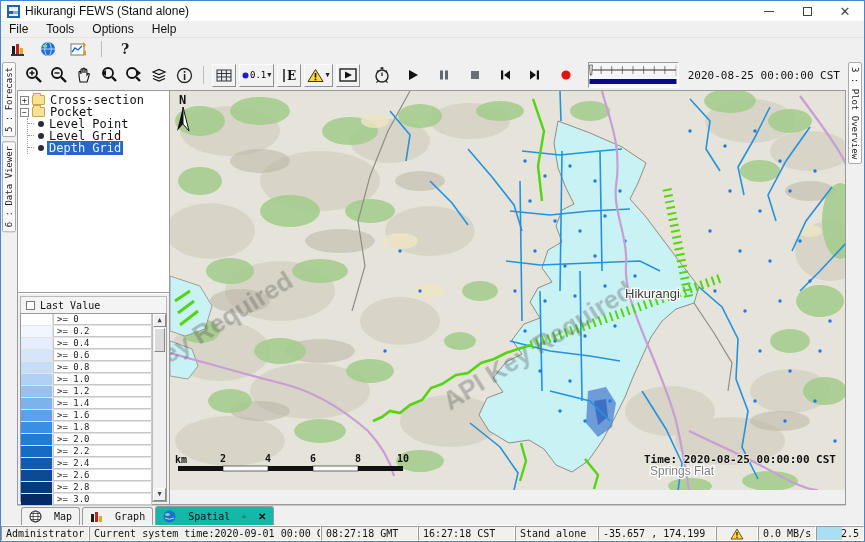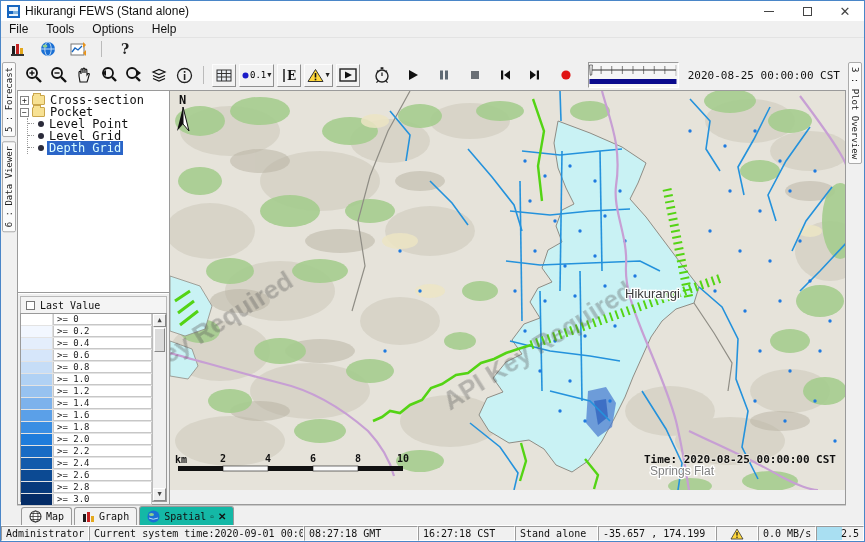--- a/index.html
+++ b/index.html
@@ -75,21 +75,21 @@
   .scroll { width:14px; flex:none; background:#f0f0f0; border-left:1px solid #bbb; display:flex; flex-direction:column; align-items:stretch;}
   .sbtn { height:13px; flex:none; background:#f0f0f0; border:1px solid; border-color:#fff #888 #888 #fff; font-size:7px; text-align:center; line-height:11px; color:#444;}
   .sthumb { height:24px; background:#dcdcdc; border:1px solid; border-color:#fff #888 #888 #fff; margin:1px;}
   .strack { flex:1; }
 
   .mapwrap { flex:1; position:relative; border:1px solid #9a9a9a; border-left:none; overflow:hidden; }
   .mapwrap svg { display:block; }
 
   
   .btabs { height:20px; flex:none; display:flex; align-items:flex-end; gap:2px; padding:1px 0 0 4px; background:#f0f0f0; border-top:1px solid #c9c9c9;}
-  .btab { display:flex; align-items:center; gap:4px; height:18px; padding:0 7px; background:#f2f2f2;
+  .btab { display:flex; align-items:center; gap:12px; height:18px; padding:0 7px; background:#f2f2f2;
           border:1px solid #9a9a9a; border-bottom:none; border-radius:3px 3px 0 0; font-size:10px; color:#111;}
   .btab.active { background:#14b8a6; height:19px; }
   .tabctl { font-size:10px; color:#111; font-weight:bold; font-family:"Liberation Sans",sans-serif;}
   .logsrow { height:18px; flex:none; display:flex; align-items:center; padding-left:4px; background:#f0f0f0;}
   .logsbtn { font-size:10px; border:1px solid #9a9a9a; border-radius:2px; background:#f6f6f6; padding:0 6px; height:15px; display:flex; align-items:center;}
 
   
   .statusbar { height:16px; flex:none; display:flex; background:#f0f0f0; border-top:1px solid #fff; font-size:10px; color:#111;}
   .scell { border:1px solid; border-color:#9a9a9a #fff #fff #9a9a9a; display:flex; align-items:center; padding:0 4px;
            white-space:nowrap; overflow:hidden; }
@@ -680,21 +680,21 @@
   </div>
 
   <div class="vstrip right">
     <div class="vtab">3 : Plot Overview</div>
   </div>
 </div>
 
 <div class="statusbar">
   <div class="scell" style="width:88px;">Administrator</div>
   <div class="scell" style="flex:1;">Current system time:2020-09-01 00:00 CST</div>
-  <div class="scell" style="width:114px;">08:27:18 GMT</div>
+  <div class="scell" style="width:97px;">08:27:18 GMT</div>
   <div class="scell" style="width:97px;">16:27:18 CST</div>
   <div class="scell" style="width:83px;">Stand alone</div>
   <div class="scell" style="width:118px;">-35.657 , 174.199</div>
   <div class="scell" style="width:42px; justify-content:center;">
     <svg width="14" height="12">
         <polygon points="7,1 13,11 1,11" fill="#ffd83c" stroke="#333" stroke-width="0.8"></polygon>
         <rect x="6.4" y="4" width="1.2" height="3.6" fill="#111"></rect>
         <rect x="6.4" y="8.6" width="1.2" height="1.3" fill="#111"></rect>
       </svg>
   </div>

